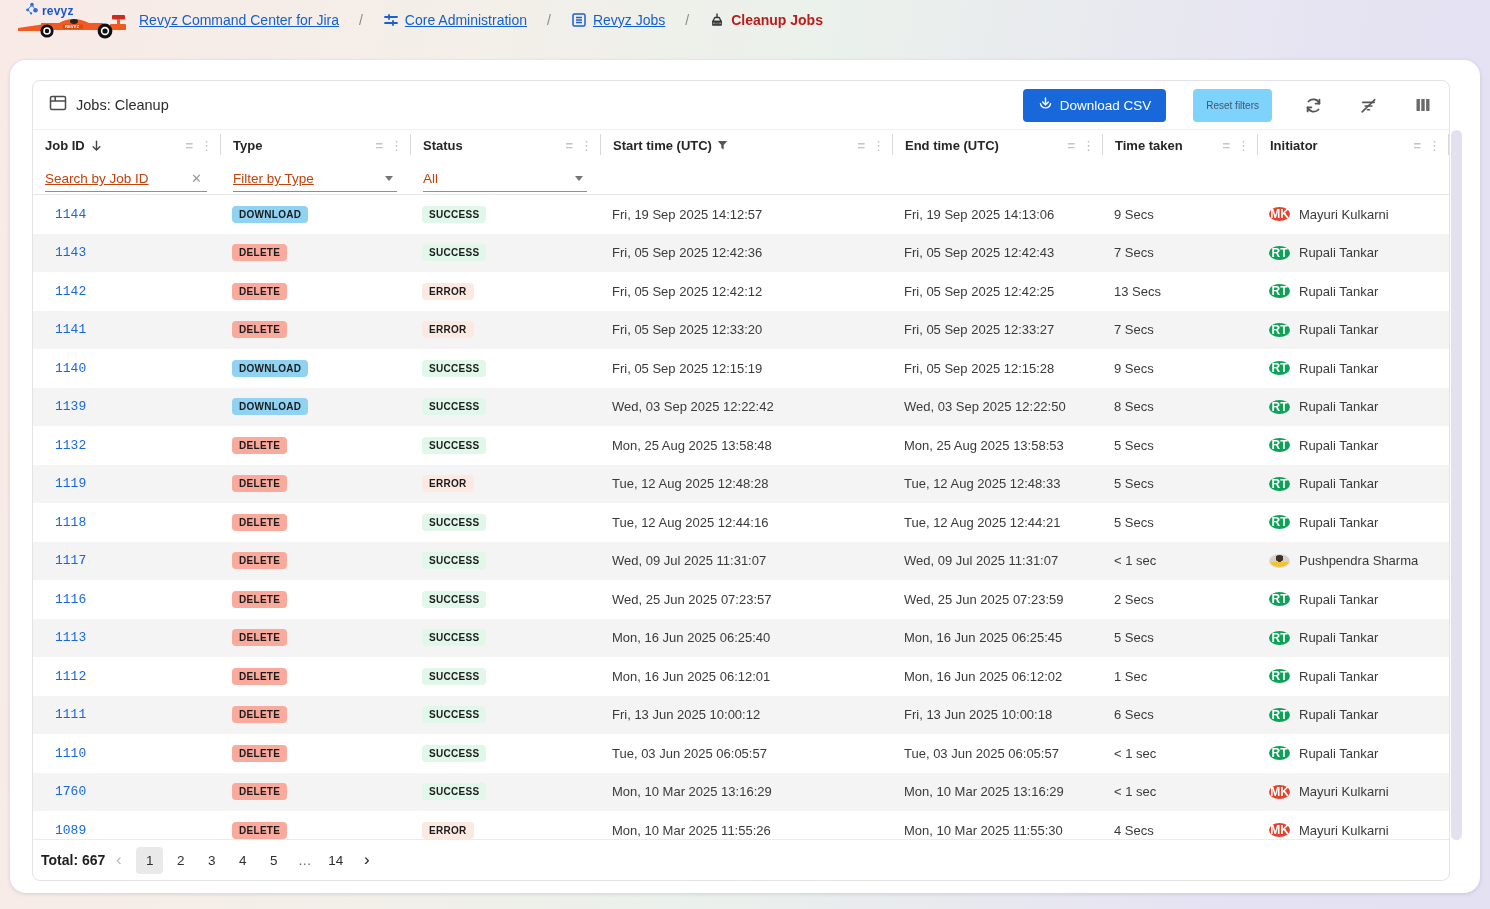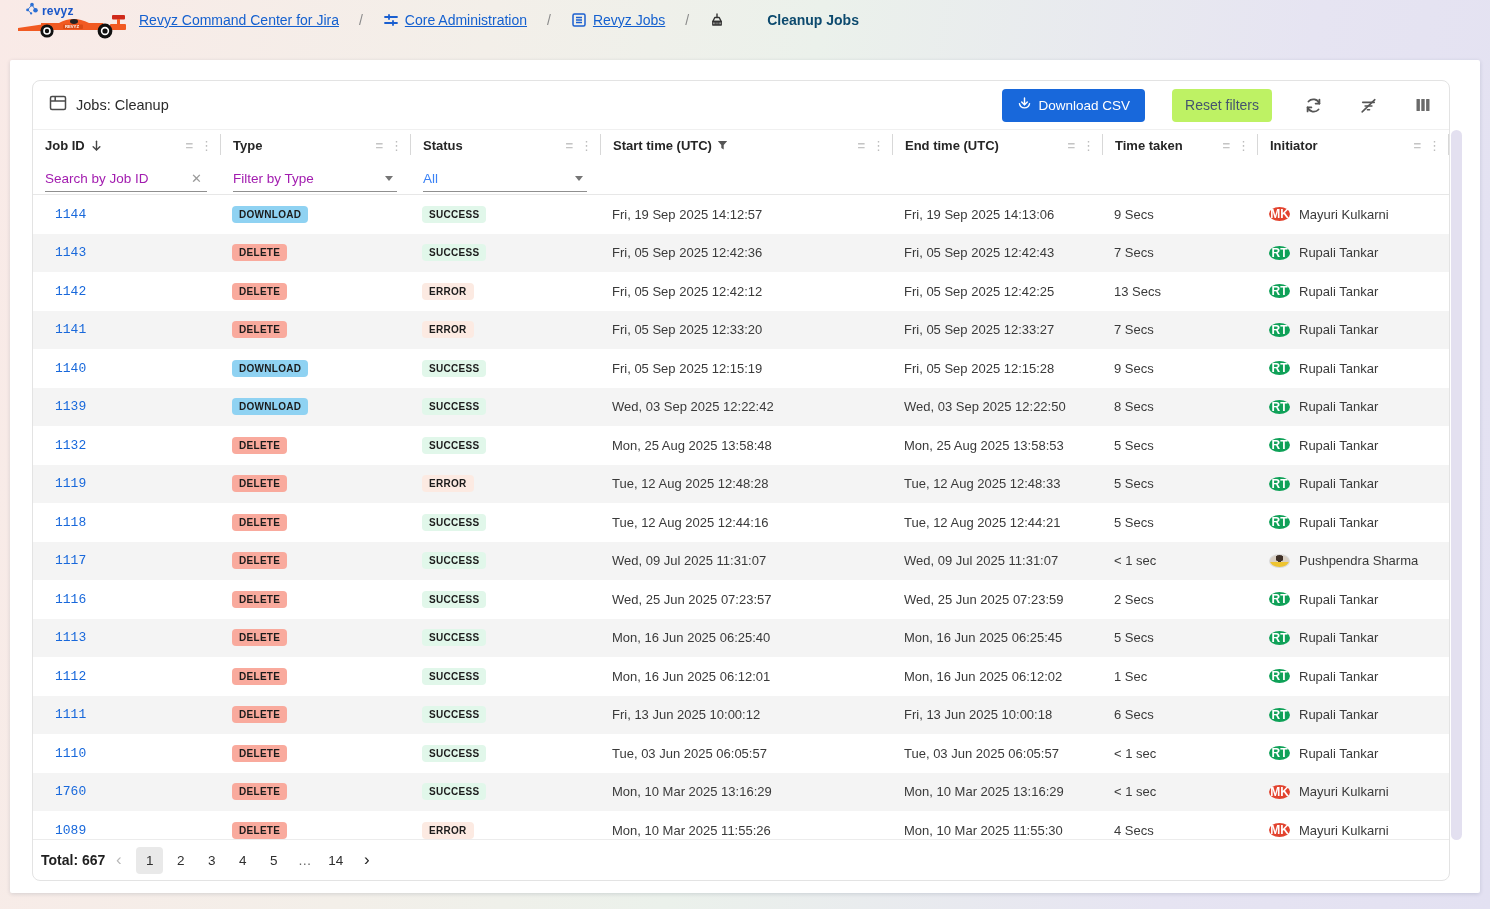--- a/index.html
+++ b/index.html
@@ -12,58 +12,58 @@
   }
   
   .topbar{height:40px;display:flex;align-items:center;padding-left:15px;}
   .logo{width:112px;height:38px;position:relative;flex:0 0 auto;}
   .logo-top{position:absolute;top:1px;left:10px;display:flex;align-items:center;gap:3px;}
   .logo-word{font-size:12px;font-weight:700;color:#1a57c9;letter-spacing:.2px;}
   .logo-car{position:absolute;left:2px;top:11px;}
   .breadcrumbs{display:flex;align-items:center;gap:20px;margin-left:12px;font-size:14px;}
   .crumb{display:flex;align-items:center;gap:6px;}
   .crumb a, .crumb-link{color:#1460cf;text-decoration:underline;cursor:pointer;}
-  .crumb-current{color:#0c4a6e;font-weight:700;margin-left:36px;}
+  .crumb-current{color:#b91c1c;font-weight:700;}
   .crumb-sep{color:#8b8b8b;}
   
-  .card{position:relative;margin:20px 10px 0;height:833px;background:#fff;border-radius:2px;
+  .card{position:relative;margin:20px 10px 0;height:833px;background:#fff;border-radius:16px;
         box-shadow:0 1px 4px rgba(9,30,66,.14);}
   .panel{position:absolute;left:22px;right:30px;top:20px;bottom:12px;border:1px solid #e3e3e3;
          border-radius:8px;background:#fff;display:flex;flex-direction:column;overflow:hidden;}
   .vscroll{position:absolute;right:18px;top:70px;width:11px;height:710px;background:#e3e0f0;border-radius:6px;}
   
   .toolbar{height:48px;flex:0 0 auto;display:flex;align-items:center;justify-content:space-between;
            padding:0 12px 0 16px;border-bottom:1px solid #f0f0f0;}
   .toolbar-left{display:flex;align-items:center;gap:9px;}
   .tb-title{font-size:14.5px;color:#2b2b2b;}
   .toolbar-right{display:flex;align-items:center;gap:27px;}
   .btn-primary{display:flex;align-items:center;gap:7px;height:33px;padding:0 15px;border:none;
     border-radius:4px;background:#1868db;color:#fff;font-size:13.5px;font-weight:500;cursor:pointer;
     font-family:inherit;}
-  .btn-subtle{height:33px;padding:0 13px;border:none;border-radius:4px;background:#bef264;
-    color:#44546f;font-size:14px;font-weight:500;cursor:pointer;font-family:inherit;text-align:center;}
+  .btn-subtle{height:33px;padding:0 13px;border:none;border-radius:4px;background:#7dd3fc;
+    color:#44546f;font-size:10px;font-weight:500;cursor:pointer;font-family:inherit;text-align:center;}
   .icon-btn{width:28px;height:28px;border:none;background:transparent;display:flex;align-items:center;
     justify-content:center;cursor:pointer;padding:0;}
   
   .grid{display:grid;grid-template-columns:188px 190px 190px 292px 210px 155px 1fr;}
   .thead{height:30px;flex:0 0 auto;align-items:center;}
   .hcell{position:relative;display:flex;align-items:center;height:100%;padding:0 6px 0 12px;gap:5px;}
   .hcell::after{content:'';position:absolute;right:0;top:4px;height:21px;width:1px;background:#d8d8d8;}
   .hlabel{font-size:13px;font-weight:700;color:#262626;white-space:nowrap;}
   .hsp{flex:1;}
   .hhandle{color:#c4c4c4;font-weight:700;font-size:13px;cursor:col-resize;}
   .hdots{color:#bdbdbd;font-size:13px;cursor:pointer;padding:0 2px;}
   .sort-ic,.funnel-ic{display:flex;align-items:center;}
   
   .tfilters{height:32px;flex:0 0 auto;align-items:center;border-bottom:1px solid #e7e7e7;padding-bottom:2px;}
   .fcell{height:100%;display:flex;align-items:flex-end;padding:0 14px 0 12px;}
   .finput{flex:1;display:flex;align-items:center;justify-content:space-between;
     border-bottom:1px solid #8f8f8f;padding:3px 2px 5px 0;font-size:13.5px;}
-  .fplaceholder{color:#a21caf;}
-  .fvalue{color:#3b82f6;}
+  .fplaceholder{color:#c2410c;text-decoration:underline;}
+  .fvalue{color:#c2410c;}
   .fclear{color:#9a9a9a;font-size:13px;cursor:pointer;padding:0 3px;}
   .fcaret{width:0;height:0;border-left:4.5px solid transparent;border-right:4.5px solid transparent;
     border-top:5px solid #757575;margin-right:2px;cursor:pointer;}
   
   .tbody{flex:1;overflow:hidden;}
   .trow{height:38.5px;align-items:center;}
   .trow:nth-child(even){background:#f4f4f4;}
   .cell{font-size:13px;color:#3a3a3a;padding-left:11px;white-space:nowrap;overflow:hidden;}
   .cell-id{padding-left:22px;font-family:Liberation Mono, monospace;}
   .job-link{color:#1868db;cursor:pointer;text-decoration:none;}

